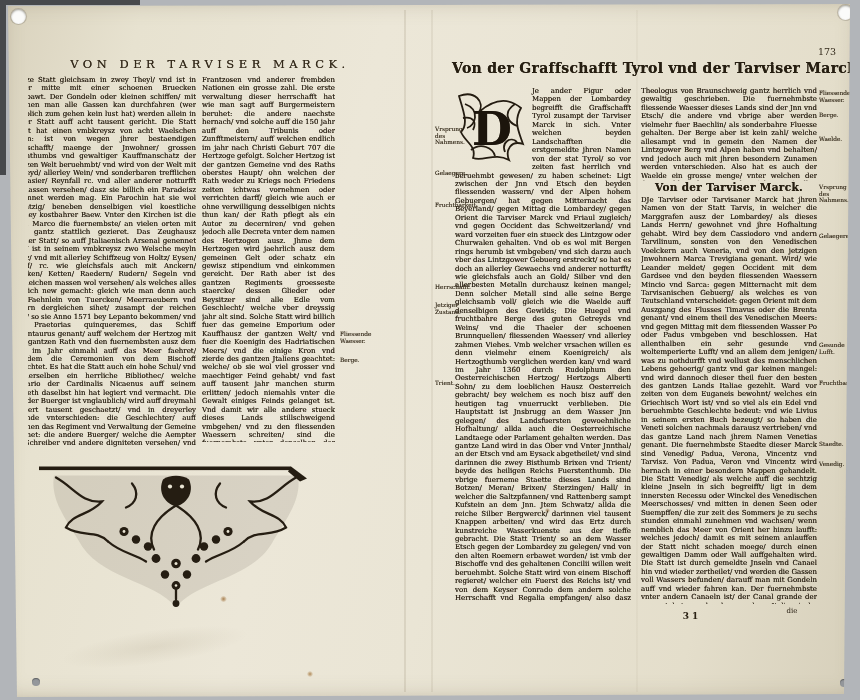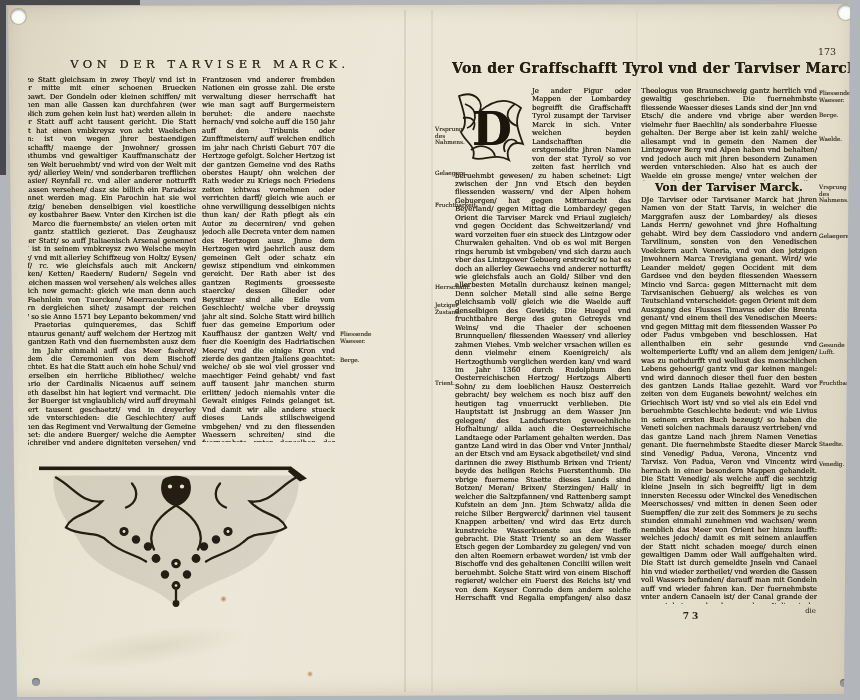--- a/index.html
+++ b/index.html
@@ -162,21 +162,21 @@
   <div class="marginalia" style="left:819px;top:90px;width:38px;">Fliessende Waesser.</div>
   <div class="marginalia" style="left:819px;top:112px;width:38px;">Berge.</div>
   <div class="marginalia" style="left:819px;top:136px;width:38px;">Waelde.</div>
   <div class="marginalia" style="left:819px;top:184px;width:38px;">Vrsprung des Nahmens.</div>
   <div class="marginalia" style="left:819px;top:233px;width:38px;">Gelaegere.</div>
   <div class="marginalia" style="left:819px;top:342px;width:38px;">Gesunde Lufft.</div>
   <div class="marginalia" style="left:819px;top:380px;width:38px;">Fruchtbarkeit.</div>
   <div class="marginalia" style="left:819px;top:441px;width:38px;">Staedte.</div>
   <div class="marginalia" style="left:819px;top:461px;width:38px;">Venedig.</div>
 
-  <div class="sig" style="left:662px;top:611px;width:60px;">73</div>
-  <div class="catch" style="left:768px;top:607px;width:48px;">die</div>
+  <div class="sig" style="left:662px;top:611px;width:60px;">31</div>
+  <div class="catch" style="left:768px;top:607px;width:48px;text-align:center;">die</div>
 
   <div class="hole" style="left:11px;top:9px;width:15px;height:15px;"></div>
   <div class="hole" style="left:838px;top:5px;width:15px;height:15px;"></div>
   <div class="dot" style="left:32px;top:678px;width:8px;height:8px;"></div>
   <div class="dot" style="left:840px;top:679px;width:8px;height:8px;"></div>
 
 </div>
 
 </body></html>

